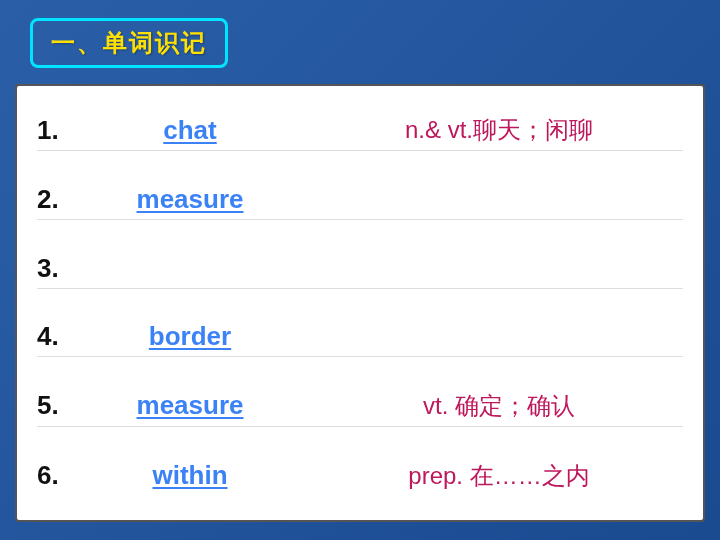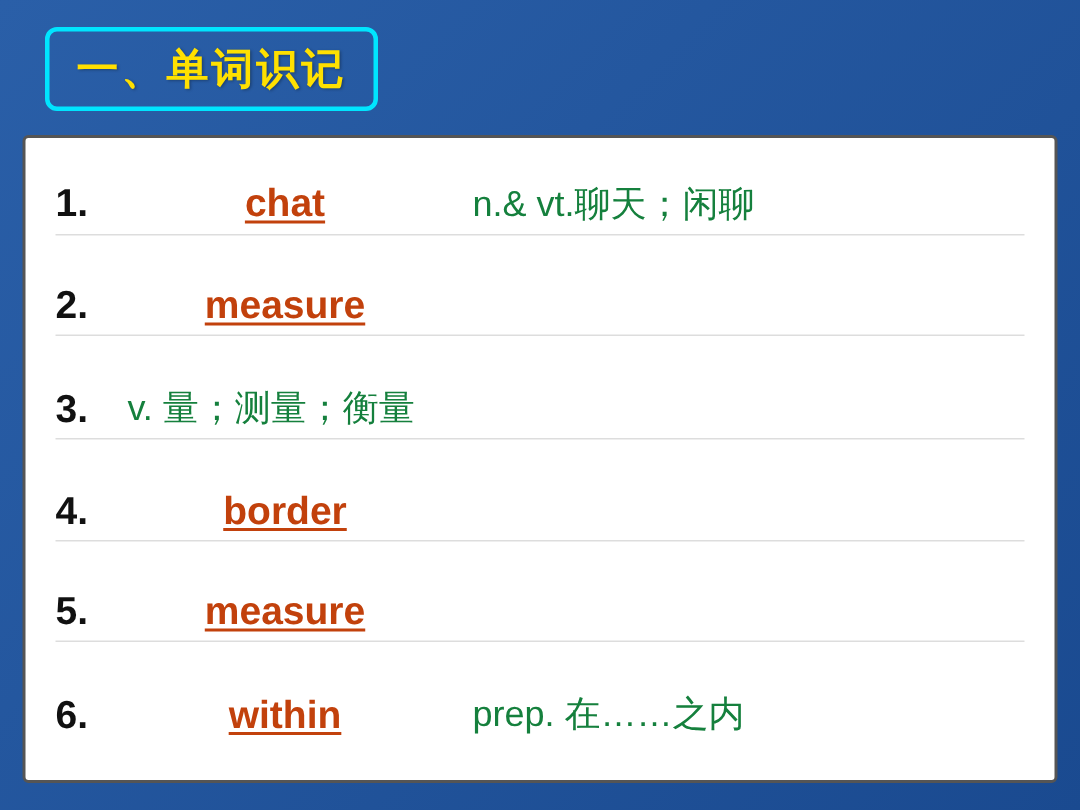--- a/index.html
+++ b/index.html
@@ -27,21 +27,21 @@
       align-self: flex-start;
       margin-left: 10px;
       margin-bottom: 16px;
       border: 3px solid #00e5ff;
       border-radius: 8px;
       padding: 6px 18px;
       background: transparent;
     }
 
     .title-text {
-      font-size: 28px;
+      font-size: 24px;
       font-weight: bold;
       color: #ffe000;
       text-shadow: 1px 1px 2px rgba(0,0,0,0.3);
       letter-spacing: 2px;
     }
 
     .vocab-card {
       background: white;
       border: 2px solid #555;
       border-radius: 4px;
@@ -75,32 +75,33 @@
       min-width: 230px;
       display: flex;
       align-items: center;
       justify-content: center;
       position: relative;
     }
 
     .word {
       font-size: 26px;
       font-weight: bold;
-      color: #c2410c;
+      color: #3b82f6;
       text-decoration: underline;
       text-underline-offset: 3px;
       padding: 0 4px;
     }
 
     .definition {
       font-size: 24px;
-      color: #15803d;
+      color: #be185d;
       margin-left: 10px;
       flex: 1;
       font-weight: normal;
+      text-align: center;
     }
   </style>
 </head>
 <body>
 
 <div class="page">
   <div class="title-box">
     <span class="title-text">一、单词识记</span>
   </div>
 
@@ -114,33 +115,33 @@
         <span class="definition">n.&amp; vt.聊天；闲聊</span>
       </div>
       <div class="vocab-row">
         <span class="number">2.</span>
         <div class="word-blank">
           <span class="word">measure</span>
         </div>
       </div>
       <div class="vocab-row">
         <span class="number">3.</span>
-        <span class="definition">v. 量；测量；衡量</span>
       </div>
       <div class="vocab-row">
         <span class="number">4.</span>
         <div class="word-blank">
           <span class="word">border</span>
         </div>
       </div>
       <div class="vocab-row">
         <span class="number">5.</span>
         <div class="word-blank">
           <span class="word">measure</span>
         </div>
+        <span class="definition">vt. 确定；确认</span>
       </div>
       <div class="vocab-row">
         <span class="number">6.</span>
         <div class="word-blank">
           <span class="word">within</span>
         </div>
         <span class="definition">prep. 在……之内</span>
       </div>
     </div>
 </div>

